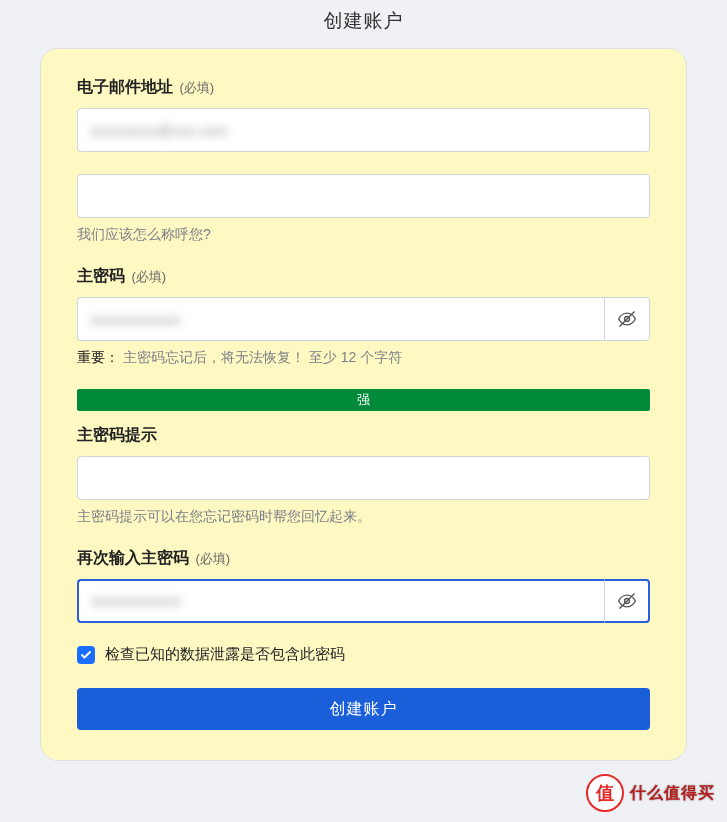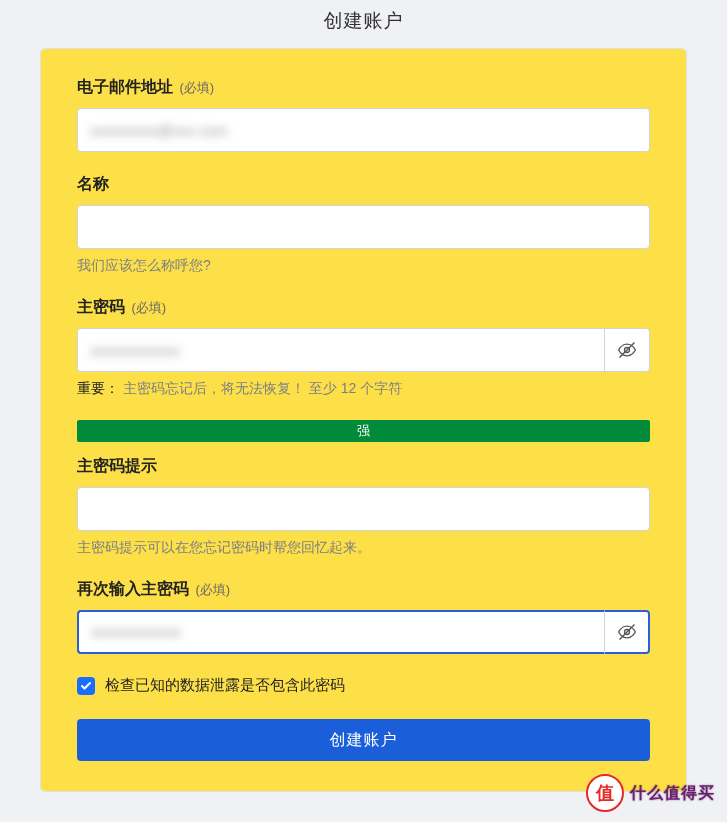--- a/index.html
+++ b/index.html
@@ -5,23 +5,23 @@
     * { box-sizing: border-box; margin: 0; padding: 0; }
     body {
       font-family: "Helvetica Neue", Arial, "PingFang SC", "Microsoft YaHei", sans-serif;
       background: #f0f1f4;
       width: 727px;
       height: 822px;
       overflow: hidden;
       position: relative;
     }
     .card {
-      background: #fde047;
+      background: #fef9c3;
       border: 1px solid #e0e0e0;
-      border-radius: 6px;
+      border-radius: 18px;
       margin: 0 40px;
       padding: 0 0 30px 0;
     }
     .page-title {
       text-align: center;
       font-size: 19px;
       color: #333;
       font-weight: 400;
       padding: 8px 0 14px 0;
       letter-spacing: 1px;
@@ -161,21 +161,21 @@
       border: 2px solid #e62828;
       color: #e62828;
       display: flex;
       align-items: center;
       justify-content: center;
       font-size: 18px;
       font-weight: 700;
       margin-right: 6px;
     }
     .wm-text {
-      color: #701a75;
+      color: #b91c1c;
       font-size: 16px;
       font-weight: 600;
       letter-spacing: 1px;
       text-shadow: 0 0 2px rgba(0,0,0,0.5);
     }
   </style>
 </head>
 <body>
 
 <div class="page-title">创建账户</div>
@@ -191,21 +191,20 @@
       </label>
       <div class="input-wrap">
         <div class="text-input">
           <span class="blur-text" style="line-height:44px;">xxxxxxxxx@xxx.com</span>
         </div>
       </div>
     </div>
 
     
     <div class="form-group">
-      <label class="form-label">名称</label>
       <div class="input-wrap">
         <input type="text" class="text-input" value="" style="">
       </div>
       <div class="helper-text">我们应该怎么称呼您?</div>
     </div>
 
     
     <div class="form-group" style="">
       <label class="form-label">
         <span>主密码</span>

